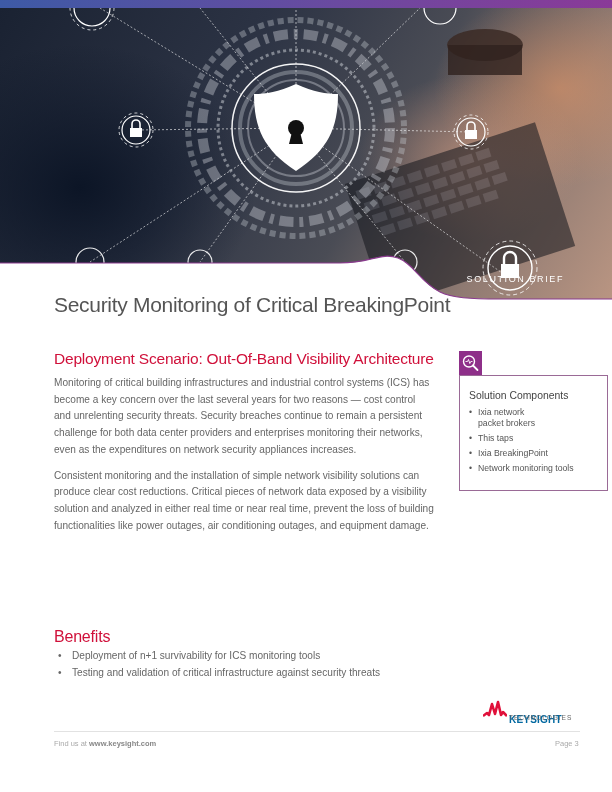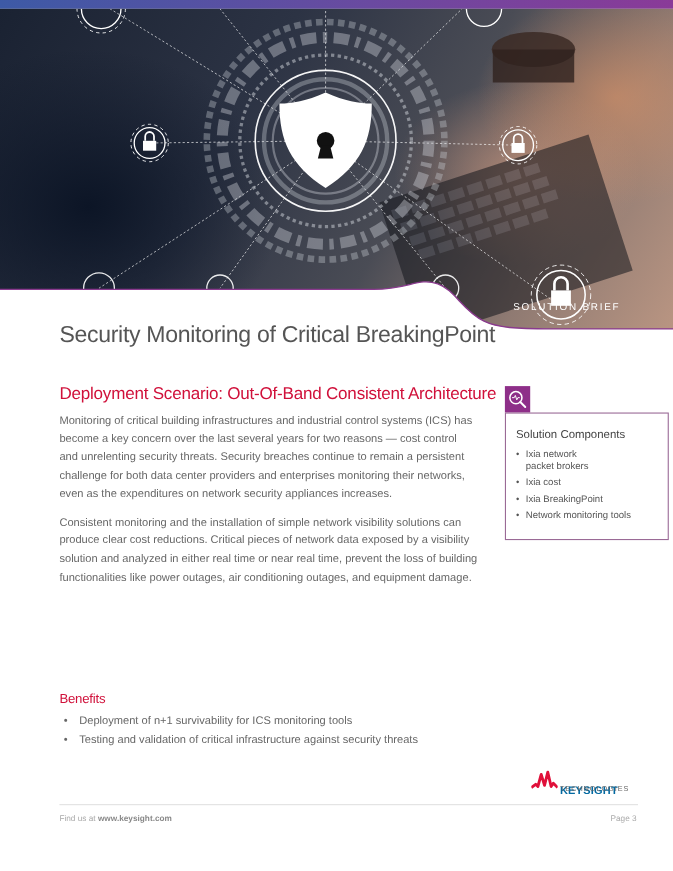--- a/index.html
+++ b/index.html
@@ -21,21 +21,21 @@
     letter-spacing:1.6px; font-weight:normal; }
 
   .wave { position:absolute; left:0; top:240px; width:612px; height:70px; }
 
   .title { position:absolute; left:54px; top:293px; font-size:21px; color:#555;
     font-weight:normal; letter-spacing:-0.3px; white-space:nowrap; }
 
   .h2 { position:absolute; left:54px; font-size:15.5px; color:#d0103a; font-weight:normal;
     white-space:nowrap; letter-spacing:-0.2px; }
   .h2.scenario { top:350px; }
-  .h2.benefits { top:628px; font-size:12px; }
+  .h2.benefits { top:628px; font-size:16px; }
 
   .body { position:absolute; left:54px; width:380px; font-size:10.1px; line-height:16.7px; color:#666; }
   .body p { margin-bottom:9px; }
 
   .benefit-list { position:absolute; left:58px; top:650px; width:360px; list-style:none;
     font-size:10.1px; color:#666; }
   .benefit-list li { height:17.2px; padding-left:14px; position:relative; white-space:nowrap; }
   .benefit-list li::before { content:"•"; position:absolute; left:0; top:0; color:#666; }
 
   .sidebox { position:absolute; left:459px; top:375px; width:149px; height:116px;
@@ -165,21 +165,21 @@
   <div class="brief-label">SOLUTION BRIEF</div>
 </div>
 
 <svg class="wave" viewBox="0 240 612 70">
   <path d="M0 263 L340 263 C372 263 380 252 398 258 C414 264 420 282 440 292 C452 298 470 299 500 299 L612 299 L612 310 L0 310 Z" fill="#fff"></path>
   <path d="M0 263 L340 263 C372 263 380 252 398 258 C414 264 420 282 440 292 C452 298 470 299 500 299 L612 299" fill="none" stroke="#8a3a8e" stroke-width="1.2"></path>
 </svg>
 
 <h1 class="title">Security Monitoring of Critical BreakingPoint</h1>
 
-<h2 class="h2 scenario">Deployment Scenario: Out-Of-Band Consistent Architecture</h2>
+<h2 class="h2 scenario">Deployment Scenario: Out-Of-Band Visibility Architecture</h2>
 
 <div class="body" style="top:375px;">
   <p>Monitoring of critical building infrastructures and industrial control systems (ICS) has become a key concern over the last several years for two reasons — cost control and unrelenting security threats. Security breaches continue to remain a persistent challenge for both data center providers and enterprises monitoring their networks, even as the expenditures on network security appliances increases.</p>
   <p>Consistent monitoring and the installation of simple network visibility solutions can produce clear cost reductions. Critical pieces of network data exposed by a visibility solution and analyzed in either real time or near real time, prevent the loss of building functionalities like power outages, air conditioning outages, and equipment damage.</p>
 </div>
 
 <h2 class="h2 benefits">Benefits</h2>
 
 <ul class="benefit-list">
   <li>Deployment of n+1 survivability for ICS monitoring tools</li>
@@ -190,21 +190,21 @@
   <svg width="23" height="24" viewBox="0 0 23 24">
     <circle cx="10" cy="10.5" r="5.5" fill="none" stroke="#fff" stroke-width="1.4"></circle>
     <line x1="14" y1="14.5" x2="18.5" y2="19" stroke="#fff" stroke-width="1.8" stroke-linecap="round"></line>
     <polyline points="6.5,10.5 8.5,10.5 9.5,8.5 10.8,12.5 11.8,10.5 13.5,10.5" fill="none" stroke="#fff" stroke-width="0.9"></polyline>
   </svg>
 </div>
 <div class="sidebox">
   <h3>Solution Components</h3>
   <ul>
     <li style="width:68px;">Ixia network packet brokers</li>
-    <li>Ixia cost</li>
+    <li>This taps</li>
     <li>Ixia BreakingPoint</li>
     <li style="white-space:nowrap;">Network monitoring tools</li>
   </ul>
 </div>
 
 <div class="logo">
   <svg width="24" height="20" viewBox="0 0 24 20" style="position:absolute;left:0;top:2px;">
     <path d="M0 16 L4 13 L6 15 L9 4 L12 14 L15 2 L18 15 L20 12 L24 16" fill="none" stroke="#e0103a" stroke-width="2.6" stroke-linejoin="round"></path>
   </svg>
   <span class="name">KEYSIGHT</span>

